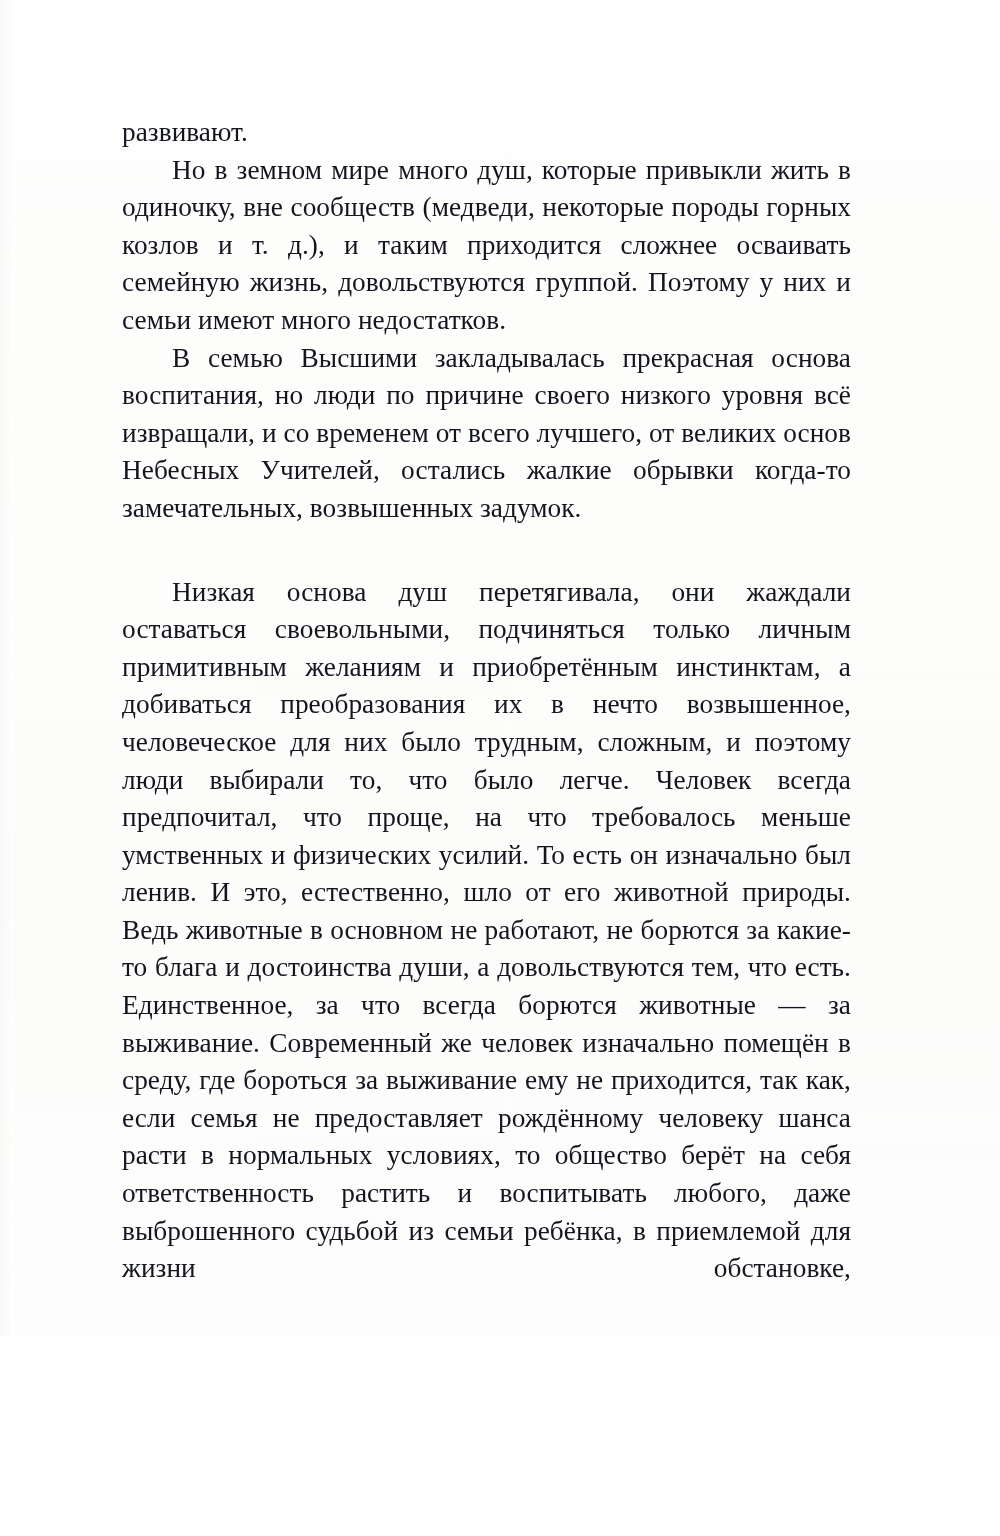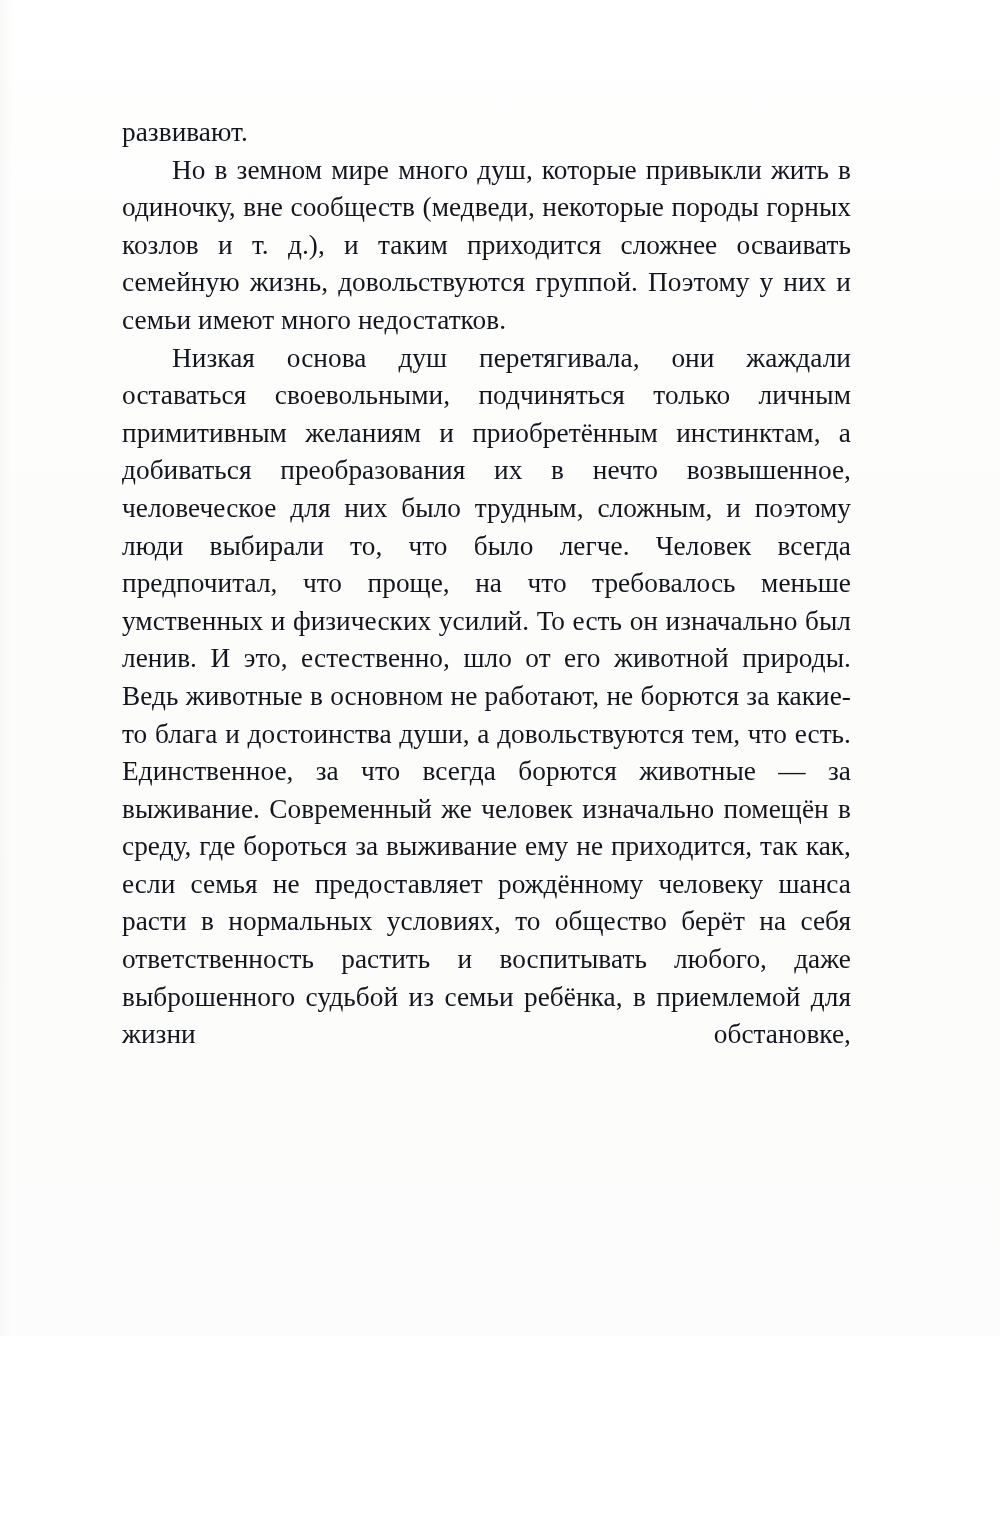--- a/index.html
+++ b/index.html
@@ -51,20 +51,21 @@
     text-indent: 0;
   }
 
   .para.indent {
     text-indent: 50px;
   }
 
   
   .para.last {
     text-align: justify;
+    margin-top: 46px;
   }
 
   
   .para.last::after {
     content: "";
     display: inline-block;
     width: 100%;
   }
 
   #page-number {
@@ -95,20 +96,21 @@
 
   <div id="paper-tint"></div>
   <div id="scan-edge"></div>
 
   <div id="text-column">
 
     <p class="para cont">развивают.</p>
 
     <p class="para indent">Но в земном мире много душ, которые привыкли жить в одиночку, вне сообществ (медведи, некоторые породы горных козлов и т. д.), и таким приходится сложнее осваивать семейную жизнь, довольствуются группой. Поэтому у них и семьи имеют много недостатков.</p>
 
+    <p class="para indent">В семью Высшими закладывалась прекрасная основа воспитания, но люди по причине своего низкого уровня всё извращали, и со временем от всего лучшего, от великих основ Небесных Учителей, остались жалкие обрывки когда-то замечательных, возвышенных задумок.</p>
 
     <p class="para indent last">Низкая основа душ перетягивала, они жаждали оставаться своевольными, подчиняться только личным примитивным желаниям и приобретённым инстинктам, а добиваться преобразования их в нечто возвышенное, человеческое для них было трудным, сложным, и поэтому люди выбирали то, что было легче. Человек всегда предпочитал, что проще, на что требовалось меньше умственных и физических усилий. То есть он изначально был ленив. И это, естественно, шло от его животной природы. Ведь животные в основном не работают, не борются за какие-то блага и достоинства души, а довольствуются тем, что есть. Единственное, за что всегда борются животные — за выживание. Современный же человек изначально помещён в среду, где бороться за выживание ему не приходится, так как, если семья не предоставляет рождённому человеку шанса расти в нормальных условиях, то общество берёт на себя ответственность растить и воспитывать любого, даже выброшенного  судьбой из семьи ребёнка, в приемлемой для жизни обстановке,</p>
 
   </div>
 
   <div id="page-number">7</div>
 
 </div>
 
 </body></html>

